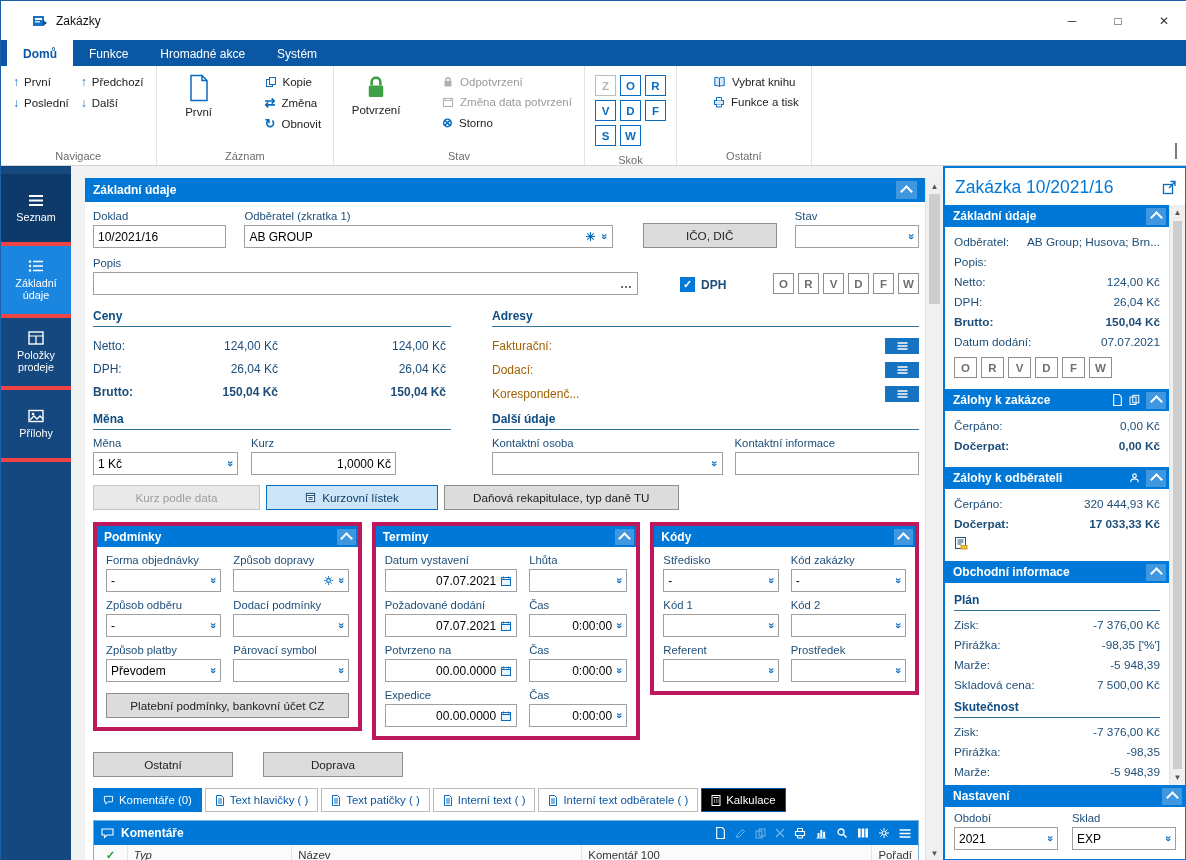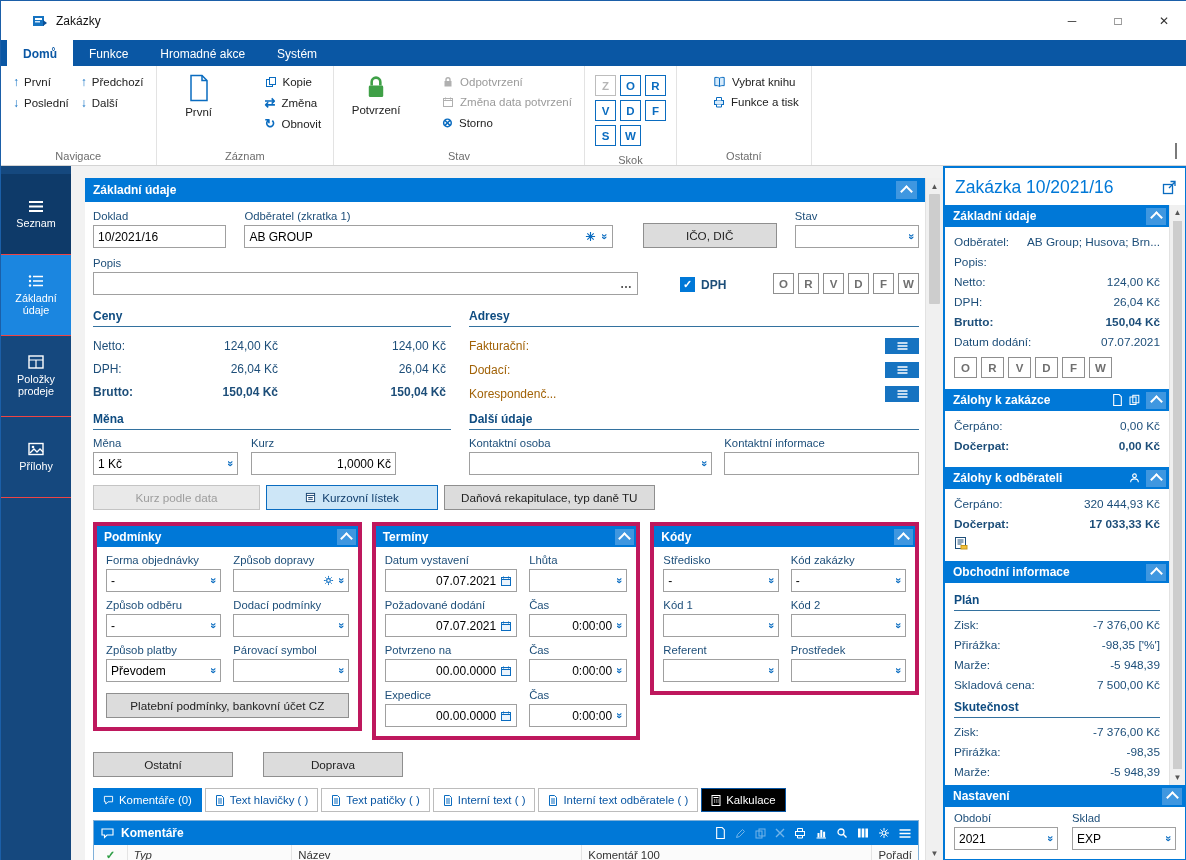--- a/index.html
+++ b/index.html
@@ -35,21 +35,21 @@
   .lbox{width:19px;height:19px;border:1px solid #0a6cc0;color:#0a6cc0;font-weight:bold;display:flex;align-items:center;justify-content:center;font-size:11.5px;background:#fff;cursor:default;}
   .lbox.disabled{border-color:#bdbdbd;color:#b5b5b5;}
   .lbox.gray{border-color:#8f8f8f;color:#6f6f6f;}
   .ribbon-collapse{position:absolute;right:10px;bottom:6px;}
   .chv{width:7px;height:7px;border-left:2px solid #fff;border-top:2px solid #fff;transform:rotate(45deg);}
   .chv.gray{border-color:#7a7a7a;}
 
   
   .app-body{flex:1;display:flex;min-height:0;}
   .sidebar{width:70px;background:#15487e;display:flex;flex-direction:column;flex:0 0 auto;padding-top:8px;}
-  .side-item{min-height:54px;display:flex;flex-direction:column;align-items:center;justify-content:center;gap:4px;color:#fff;font-size:10.8px;text-align:center;padding:13px 2px;border-bottom:1px solid #ef4444;cursor:default;}
+  .side-item{min-height:54px;display:flex;flex-direction:column;align-items:center;justify-content:center;gap:4px;color:#fff;font-size:10.8px;text-align:center;padding:7px 2px;border-bottom:4px solid #ef4444;cursor:default;}
   .side-item.first{background:#0e3a69;}
   .side-item.active{background:#1b86e0;}
 
   .main{flex:1;display:flex;min-width:0;background:#f2f2f2;padding:12px 0 0 14px;}
   .form-area{flex:1;background:#fff;display:flex;flex-direction:column;overflow:hidden;min-width:0;}
   .form-header{height:24px;background:#0078d7;color:#fff;font-weight:bold;display:flex;align-items:center;padding:0 8px;flex:0 0 auto;}
   .chevbox{margin-left:auto;width:21px;height:18px;background:#3f97e0;display:flex;align-items:center;justify-content:center;cursor:default;}
   .chevbox .chv{margin-top:3px;}
   .form-content{flex:1;display:flex;flex-direction:column;padding:8px 6px 0 8px;overflow:hidden;min-height:0;}
 
@@ -65,21 +65,21 @@
   .btn.disabled{color:#9d9d9d;background:#e9e9e9;border-color:#c4c4c4;}
   .btn.selected{background:#cde6f7;border:1px solid #0a6cc0;color:#123f6d;gap:6px;}
   .cb{display:flex;align-items:center;gap:6px;}
   .cb-box{width:15px;height:15px;background:#0078d7;color:#fff;font-size:11px;display:flex;align-items:center;justify-content:center;font-weight:bold;}
   .cb-label{color:#1d4e79;font-weight:bold;}
   .letters{display:flex;gap:4px;}
 
   .subhead{color:#0f4c81;font-weight:bold;font-size:12px;border-bottom:1px solid #33719f;padding-bottom:3px;margin-bottom:7px;}
   .twocol{display:flex;gap:18px;}
   .col-l{width:358px;flex:0 0 auto;}
-  .col-r{flex:1;min-width:0;}
+  .col-r{flex:1;min-width:0;margin-left:23px;}
   .crow{display:flex;height:23px;align-items:center;font-size:12px;color:#1d4e79;}
   .crow .cl{width:70px;}
   .crow .cv1{width:115px;text-align:right;}
   .crow .cv2{width:168px;text-align:right;}
   .crow.bold{font-weight:bold;}
   .arow{display:flex;align-items:center;height:24px;color:#a16207;font-size:12px;}
   .arow .al{flex:1;}
   .menu-btn{width:34px;height:16px;background:#1673c1;display:flex;align-items:center;justify-content:center;cursor:default;}
 
   .gboxes{display:flex;gap:10px;align-items:flex-start;margin-top:12px;}
@@ -522,21 +522,21 @@
             </div>
             <div class="btn selected" style="width:150px;">
               <span class="ic">
                 <svg width="11" height="11" viewBox="0 0 12 12">
                     <rect x="1.5" y="1.5" width="9" height="9" fill="#fff" stroke="#123f6d"></rect>
                     <path d="M1.5 3.8h9M3.5 6h5M3.5 8h5" stroke="#123f6d"></path>
                   </svg>
               </span>
               <span>Kurzovní lístek</span>
             </div>
-            <div class="btn" style="padding:0 16px;">
+            <div class="btn" style="padding:0 28px;">
               <span>Daňová rekapitulace, typ daně TU</span>
             </div>
           </div>
 
           <div class="gboxes">
 
             <div class="gbox">
               <div class="gbox-head">
                 <span class="t">Podmínky</span>
                 <span class="chevbox">

